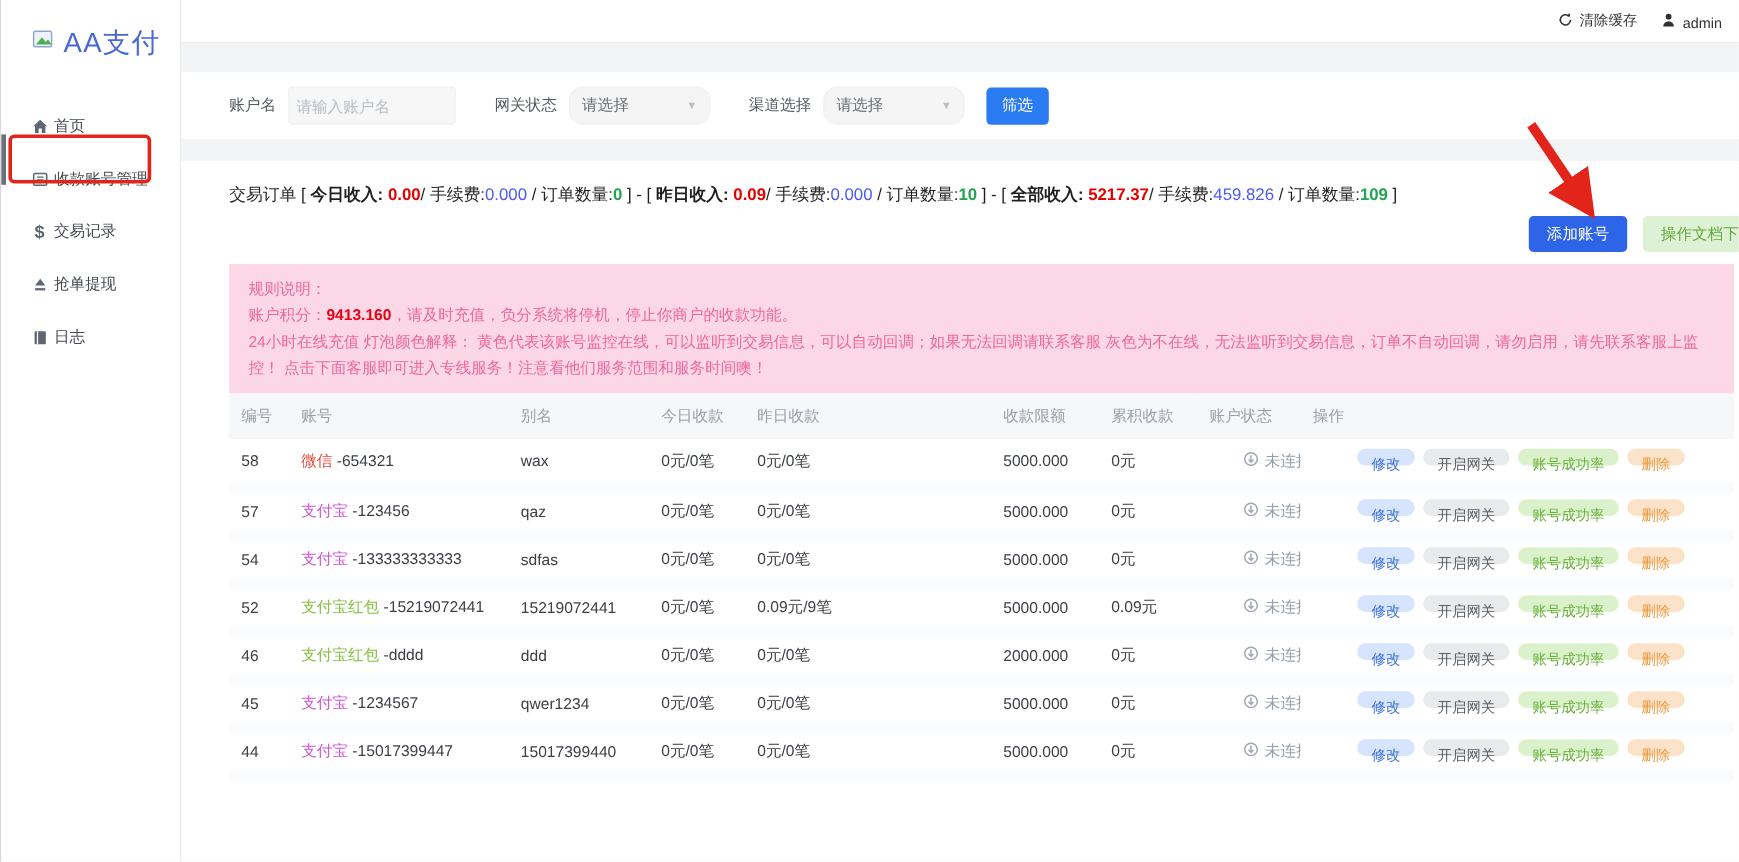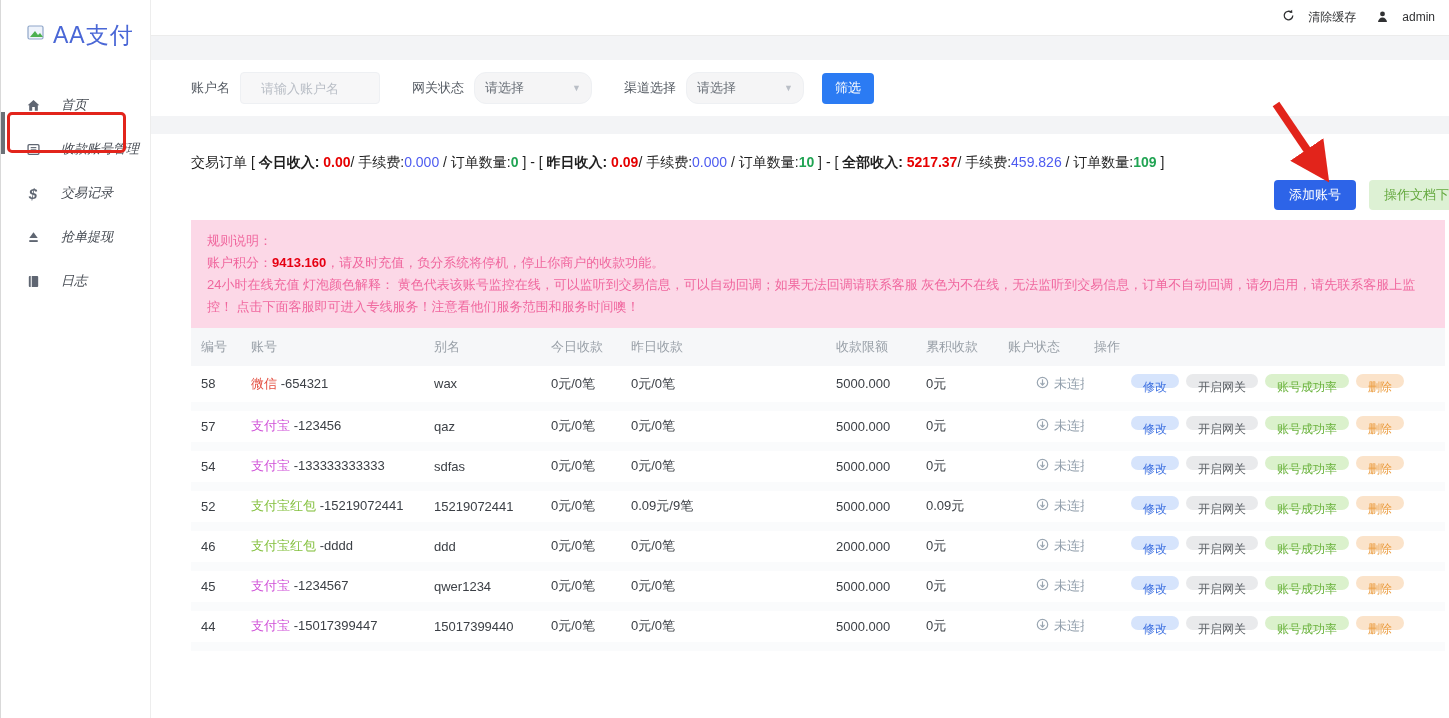--- a/index.html
+++ b/index.html
@@ -11,44 +11,44 @@
   }
   
   .sidebar {
     position:absolute; left:0; top:0; width:150px; height:718px;
     background:#fff; border-right:1px solid #ededed; z-index:2;
   }
   .logo { display:flex; align-items:center; gap:7px; padding:20px 0 0 26px; }
   .logo-text { font-size:23px; color:#4a67d6; letter-spacing:1px; }
   .nav { margin-top:32px; }
   .nav-item {
-    display:flex; align-items:center; gap:20px; height:44px;
-    padding-left:24px; cursor:pointer; color:#454a52; font-size:13px;font-style:italic;
+    display:flex; align-items:center; gap:4px; height:44px;
+    padding-left:24px; cursor:pointer; color:#454a52; font-size:13px;
   }
   .nav-icon { width:16px; height:16px; display:inline-flex; align-items:center; justify-content:center; }
   .nav-icon svg { width:15px; height:15px; }
   .nav-dollar { font-size:15px; color:#5f6672; font-weight:bold; width:16px; text-align:center; }
   .active-bar { position:absolute; left:0; top:112px; width:4px; height:42px; background:#6d7177; }
   
   .topbar {
     position:absolute; left:150px; top:0; right:0; height:36px; background:#fff;
     display:flex; align-items:center; justify-content:flex-end; gap:20px;
     padding-right:14px; font-size:12px; color:#303133; border-bottom:1px solid #ececec;
   }
-  .topbar-item { display:flex; align-items:flex-start; gap:13px; cursor:pointer; }
+  .topbar-item { display:flex; align-items:flex-end; gap:5px; cursor:pointer; }
   .topbar-item svg { width:13px; height:13px; }
   
   .filter-panel {
     position:absolute; left:150px; top:60px; right:0; height:56px; background:#fff;
     display:flex; align-items:center; padding-left:40px; font-size:13px; color:#555b63;
   }
   .f-label { margin-right:10px; white-space:nowrap; }
   .f-input {
     width:140px; height:32px; background:#f7f7f8; border:1px solid #eef0f3;
-    border-radius:4px; padding:0 20px; font-size:13px; color:#303133;
+    border-radius:4px; padding:0 6px; font-size:13px; color:#303133;
     font-family:inherit;
   }
   .f-input::placeholder { color:#b9bec6; }
   .f-select {
     width:118px; height:32px; background:#f5f5f6; border:1px solid #eef0f3;
     border-radius:12px; padding:0 10px; font-size:13px; color:#6a7078;
     display:flex; align-items:center; justify-content:space-between; cursor:pointer;
   }
   .caret { font-size:9px; color:#b9bec6; }
   .gap32 { width:32px; } .gap18 { width:18px; }

